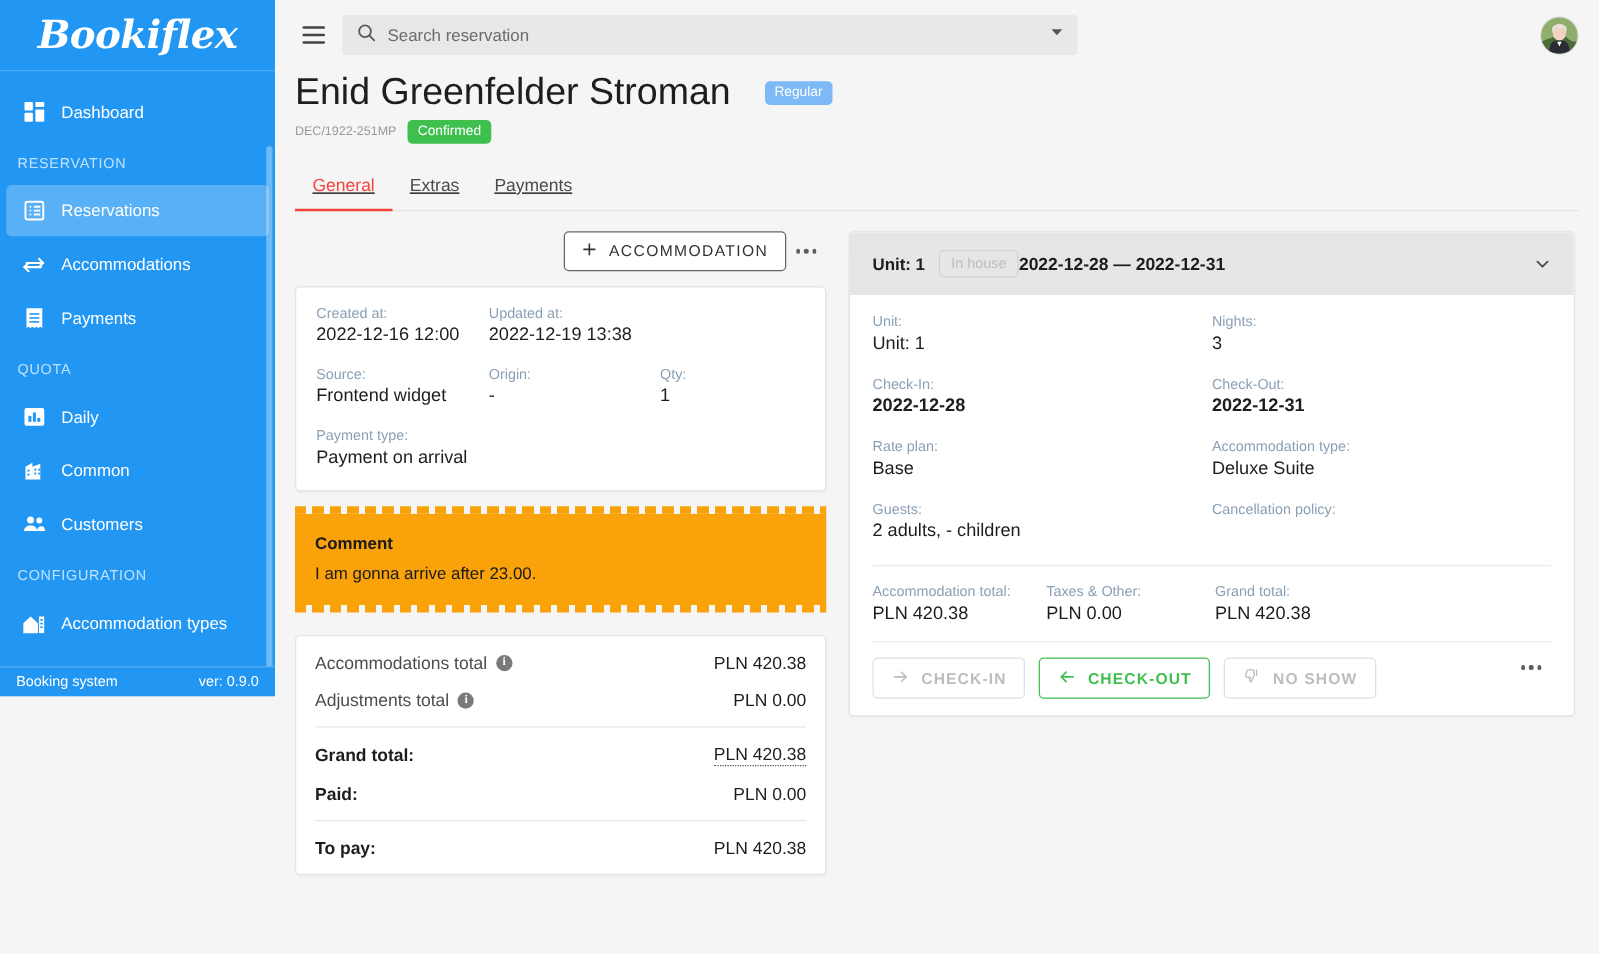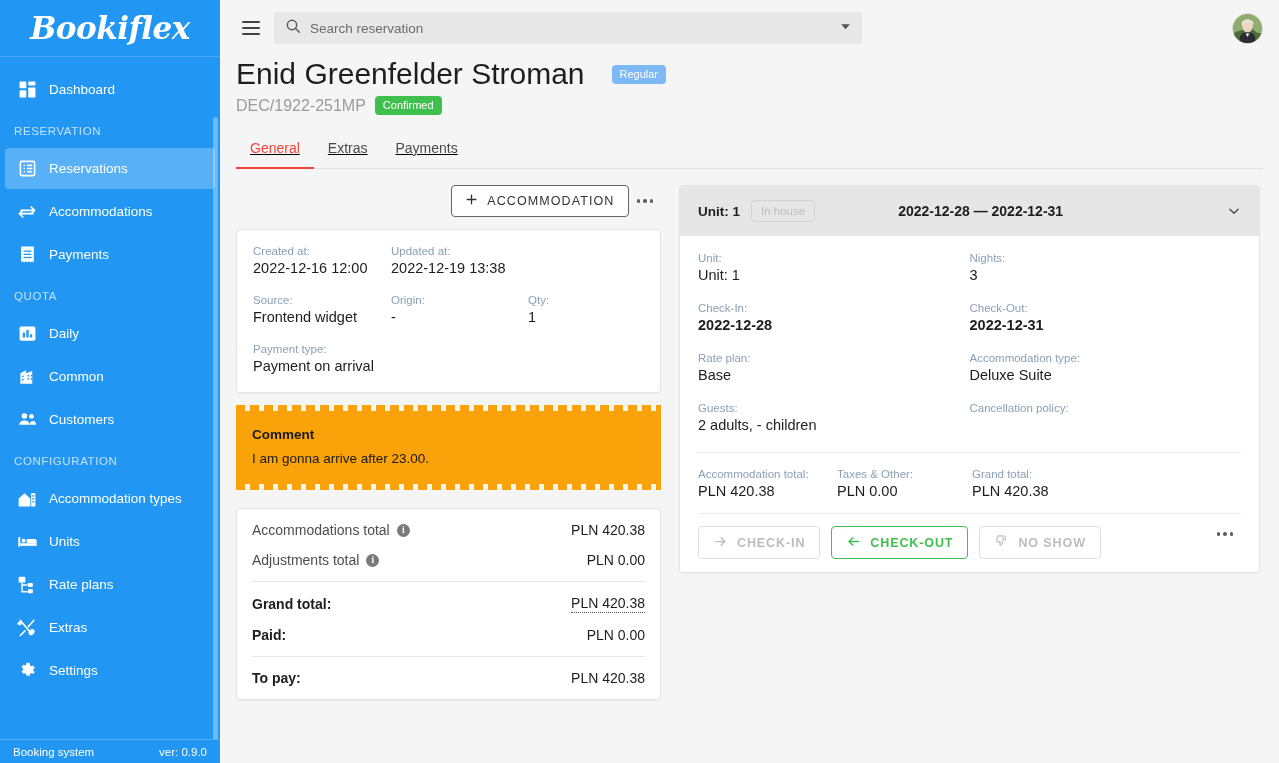--- a/index.html
+++ b/index.html
@@ -6,21 +6,21 @@
   html, body {
     width: 1279px; height: 763px;
     font-family: "Liberation Sans", sans-serif;
     background: #f5f5f5;
     overflow: hidden;
   }
   .app { display: flex; width: 1279px; height: 763px; position: relative; }
 
   
   .sidebar {
-    width: 220px; height: 763px;
+    width: 220px; height: 557px;
     background: #2196f3;
     display: flex; flex-direction: column;
     position: relative; flex: none;
     overflow: hidden;
   }
   .brand {
     height: 57px; flex: none;
     display: flex; align-items: center; justify-content: center;
     border-bottom: 1px solid rgba(255,255,255,0.18);
   }
@@ -133,21 +133,21 @@
     display: inline-block; border-radius: 4px;
     font-size: 11px; padding: 3px 8px; color: #fff;
     line-height: 13px; white-space: nowrap;
   }
   .badge-regular { background: #7cb9f5; }
   .badge-confirmed { background: #3fbf4e; }
   .subtitle-row {
     display: flex; align-items: center; gap: 9px;
     margin-top: 4px;
   }
-  .res-code { font-size: 16px; color: #9a9a9a; }
+  .res-code { font-size: 10px; color: #9a9a9a; }
   .tabs {
     display: flex; gap: 0;
     margin-top: 17px;
     border-bottom: 1px solid #e2e2e2;
     text-decoration: underline;
   }
   .tab {
     padding: 8px 14px 11px 14px;
     font-size: 14px; color: #4a4a4a; cursor: pointer;
     border-bottom: 2px solid transparent;
@@ -249,21 +249,20 @@
     cursor: pointer;
   }
   .unit-title { font-size: 13.5px; font-weight: bold; color: #1d1d1d; }
   .badge-inhouse {
     border: 1px solid #d2d2d2; border-radius: 4px;
     background: transparent; color: #bdbdbd;
     font-size: 11.5px; padding: 4px 9px; margin-left: 11px;
   }
   .unit-dates {
     font-size: 14px; font-weight: bold; color: #1d1d1d;
-    margin-left: 83px;
   }
   .unit-body { padding: 16px 18px 13px 18px; background: #fff; }
   .unit-row { display: flex; margin-bottom: 19px; }
   .unit-col { flex: 1 1 0; min-width: 0; }
   .unit-label { font-size: 11.5px; color: #8ba0b5; margin-bottom: 3px; }
   .unit-value { font-size: 14.5px; color: #1d1d1d; }
   .unit-value.bold { font-weight: bold; }
   .unit-sep { height: 1px; background: #ececec; margin: 2px 0 15px 0; }
   .money-row { display: flex; margin-bottom: 14px; }
   .money-col { flex: none; }

